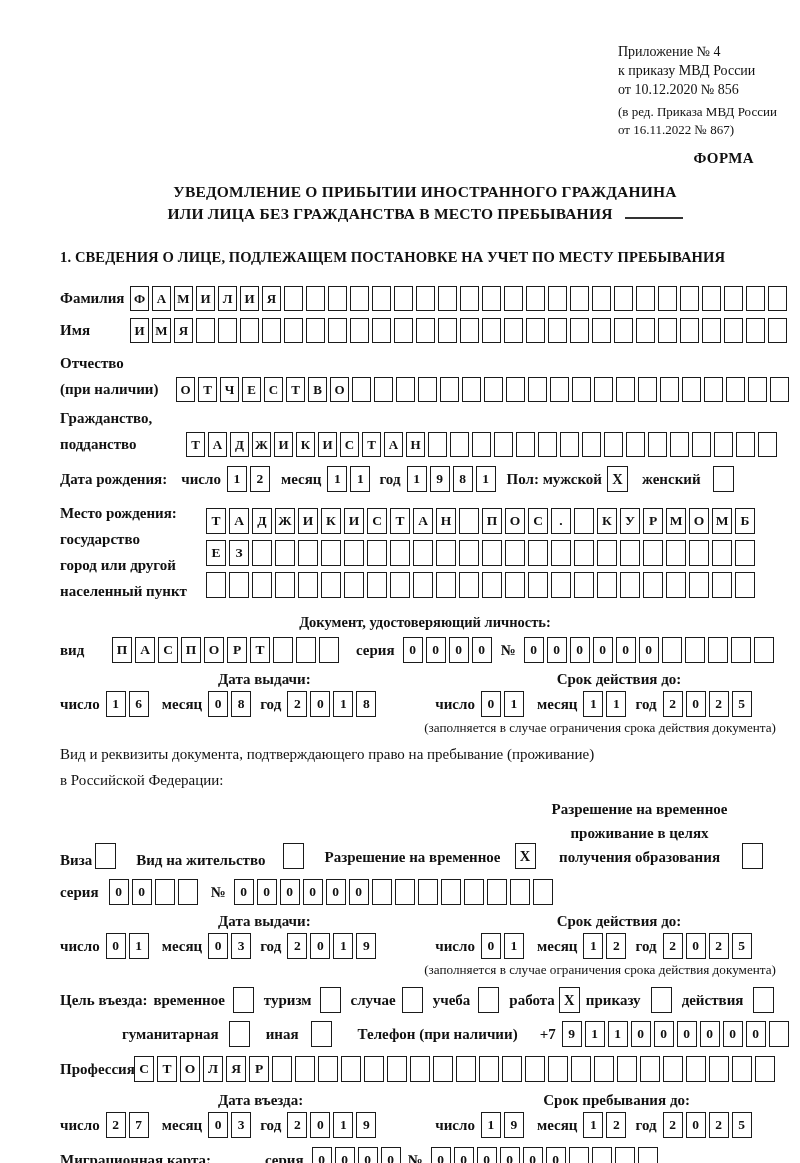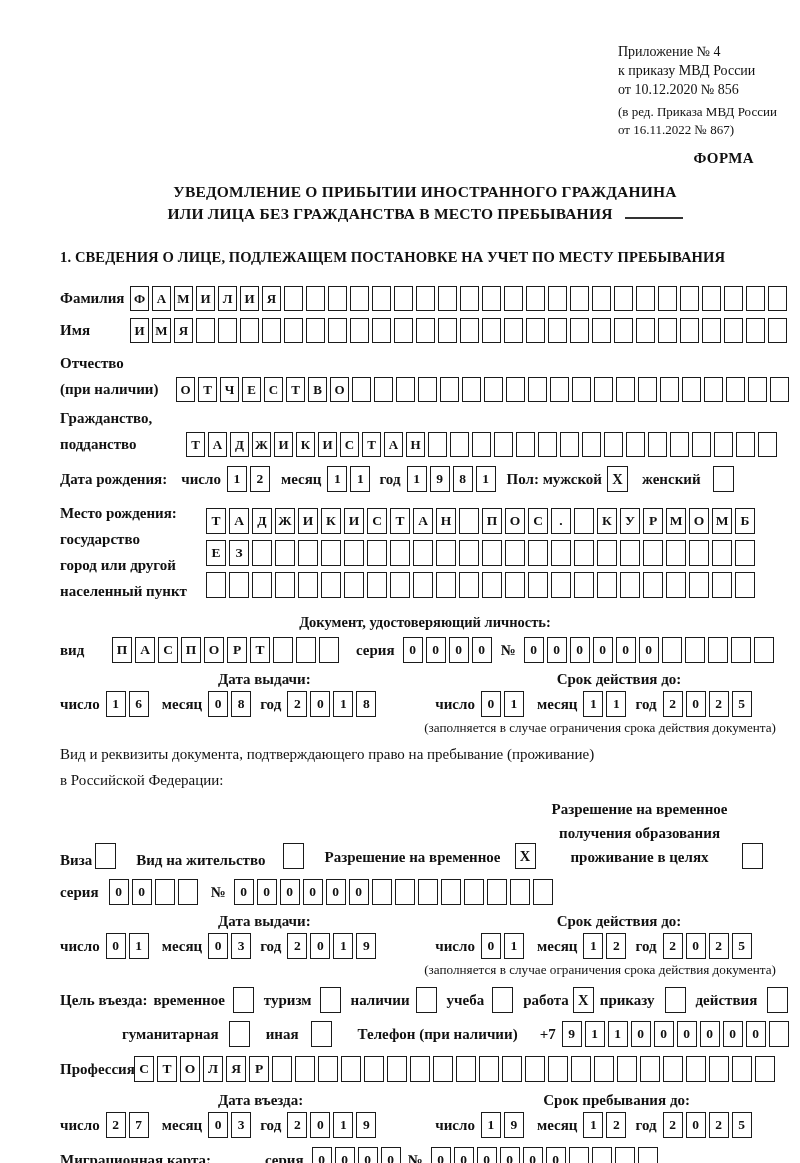--- a/index.html
+++ b/index.html
@@ -411,22 +411,22 @@
     <span class="lbl">Виза</span>
     <span class="checkbox" style="margin-left:3px"></span>
     <span class="lbl" style="margin-left:20px">Вид на жительство</span>
     <span class="checkbox" style="margin-left:18px"></span>
     <span class="opt-lines" style="margin-left:20px">
       <span>Разрешение на временное</span>
     </span>
     <span class="checkbox" style="margin-left:14px">X</span>
     <span class="opt-lines" style="margin-left:16px">
       <span>Разрешение на временное</span>
+      <span>проживание в целях</span>
       <span>получения образования</span>
-      <span>проживание в целях</span>
     </span>
     <span class="checkbox" style="margin-left:14px"></span>
   </div>
 
   <div class="row" style="margin-top:10px">
     <span class="lbl">серия</span>
     <span class="cells cells-md" style="margin-left:10px">
         <span class="cell">0</span>
         <span class="cell">0</span>
         <span class="cell"></span>
@@ -495,21 +495,21 @@
   </div>
 
   <div class="note">(заполняется в случае ограничения срока действия документа)</div>
 
   <div class="row" style="margin-top:9px">
     <span class="lbl">Цель въезда:</span>
     <span class="lbl" style="margin-left:6px">временное</span>
     <span class="checkbox" style="margin-left:8px"></span>
     <span class="lbl" style="margin-left:10px">туризм</span>
     <span class="checkbox" style="margin-left:8px"></span>
-    <span class="lbl" style="margin-left:10px">наличии</span>
+    <span class="lbl" style="margin-left:10px">случае</span>
     <span class="checkbox" style="margin-left:6px"></span>
     <span class="lbl" style="margin-left:10px">учеба</span>
     <span class="checkbox" style="margin-left:8px"></span>
     <span class="lbl" style="margin-left:10px">работа</span>
     <span class="checkbox" style="margin-left:4px">X</span>
     <span class="lbl" style="margin-left:6px">приказу</span>
     <span class="checkbox" style="margin-left:10px"></span>
     <span class="lbl" style="margin-left:10px">действия</span>
     <span class="checkbox" style="margin-left:10px"></span>
   </div>

